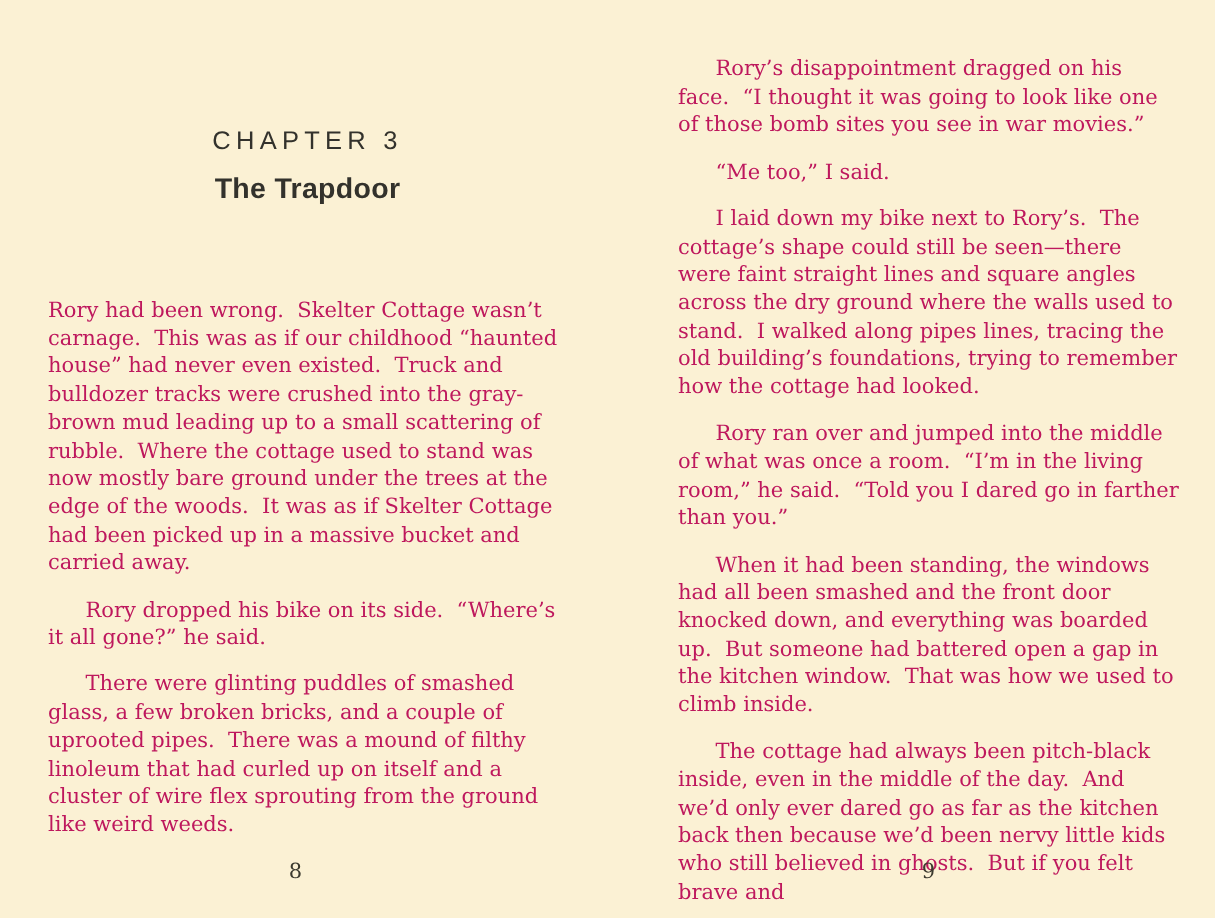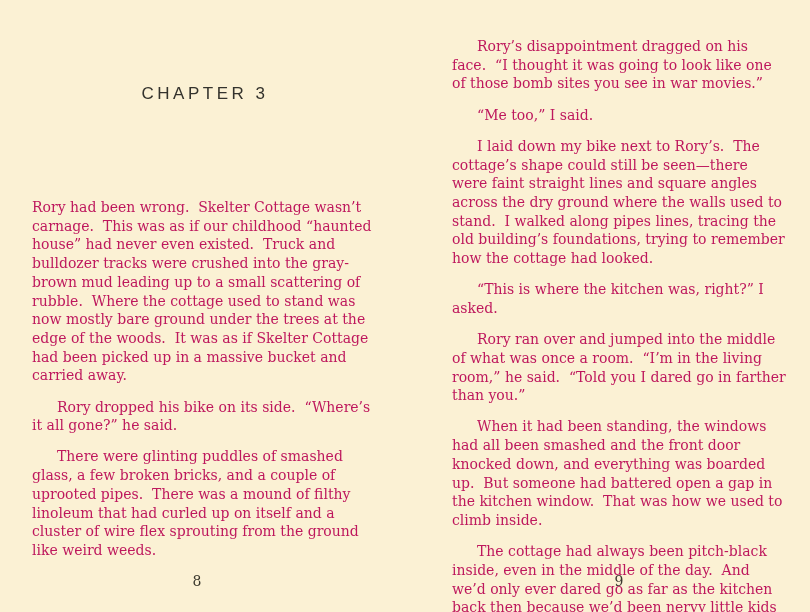--- a/index.html
+++ b/index.html
@@ -91,35 +91,35 @@
   }
 </style>
 </head>
 <body>
 
 <div class="spread">
 
   <div class="page page-left">
     <div class="chapter-heading">
       <div class="chapter-label">CHAPTER 3</div>
+      <div class="chapter-title">The Trapdoor</div>
     </div>
     <div class="body-col">
         <p>Rory had been wrong.  Skelter Cottage wasn’t carnage.  This was as if our childhood “haunted house” had never even existed.  Truck and bulldozer tracks were crushed into the gray-brown mud leading up to a small scattering of rubble.  Where the cottage used to stand was now mostly bare ground under the trees at the edge of the woods.  It was as if Skelter Cottage had been picked up in a massive bucket and carried away.</p>
         <p>Rory dropped his bike on its side.  “Where’s it all gone?” he said.</p>
         <p>There were glinting puddles of smashed glass, a few broken bricks, and a couple of uprooted pipes.  There was a mound of filthy linoleum that had curled up on itself and a cluster of wire flex sprouting from the ground like weird weeds.</p>
       </div>
     <div class="pagenum">8</div>
   </div>
 
   <div class="page page-right">
     <div class="body-col">
         <p>Rory’s disappointment dragged on his face.  “I thought it was going to look like one of those bomb sites you see in war movies.”</p>
         <p>“Me too,” I said.</p>
         <p>I laid down my bike next to Rory’s.  The cottage’s shape could still be seen—there were faint straight lines and square angles across the dry ground where the walls used to stand.  I walked along pipes lines, tracing the old building’s foundations, trying to remember how the cottage had looked.</p>
-        <p>“This is where the kitchen was, right?” I asked.</p>
         <p>Rory ran over and jumped into the middle of what was once a room.  “I’m in the living room,” he said.  “Told you I dared go in farther than you.”</p>
         <p>When it had been standing, the windows had all been smashed and the front door knocked down, and everything was boarded up.  But someone had battered open a gap in the kitchen window.  That was how we used to climb inside.</p>
         <p>The cottage had always been pitch-black inside, even in the middle of the day.  And we’d only ever dared go as far as the kitchen back then because we’d been nervy little kids who still believed in ghosts.  But if you felt brave and</p>
       </div>
     <div class="pagenum">9</div>
   </div>
 
 </div>
 
 </body></html>

